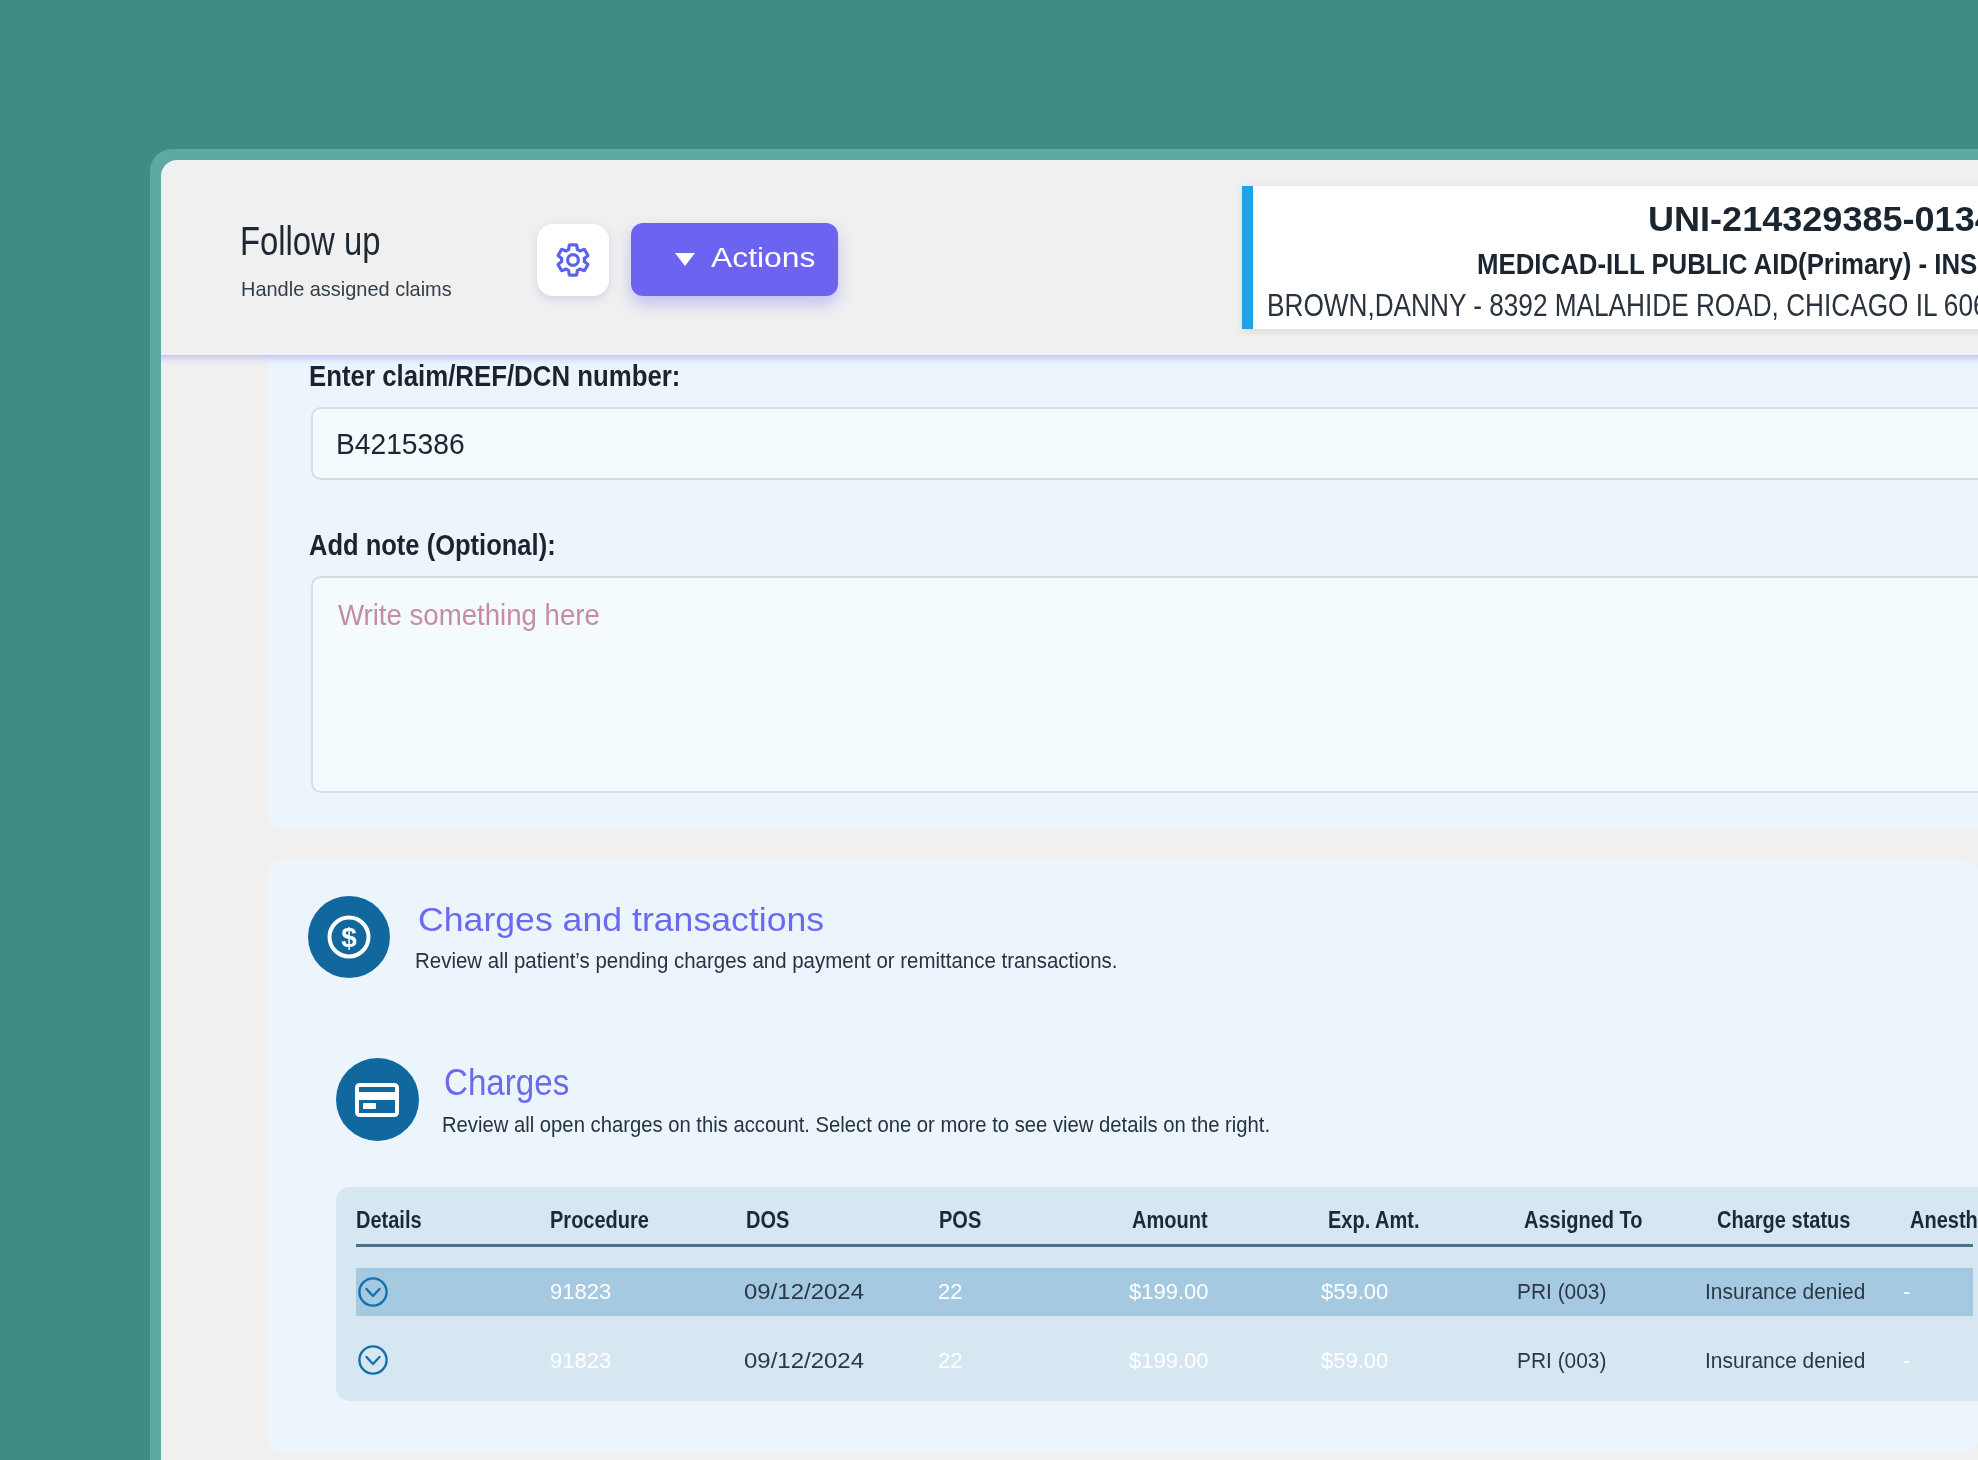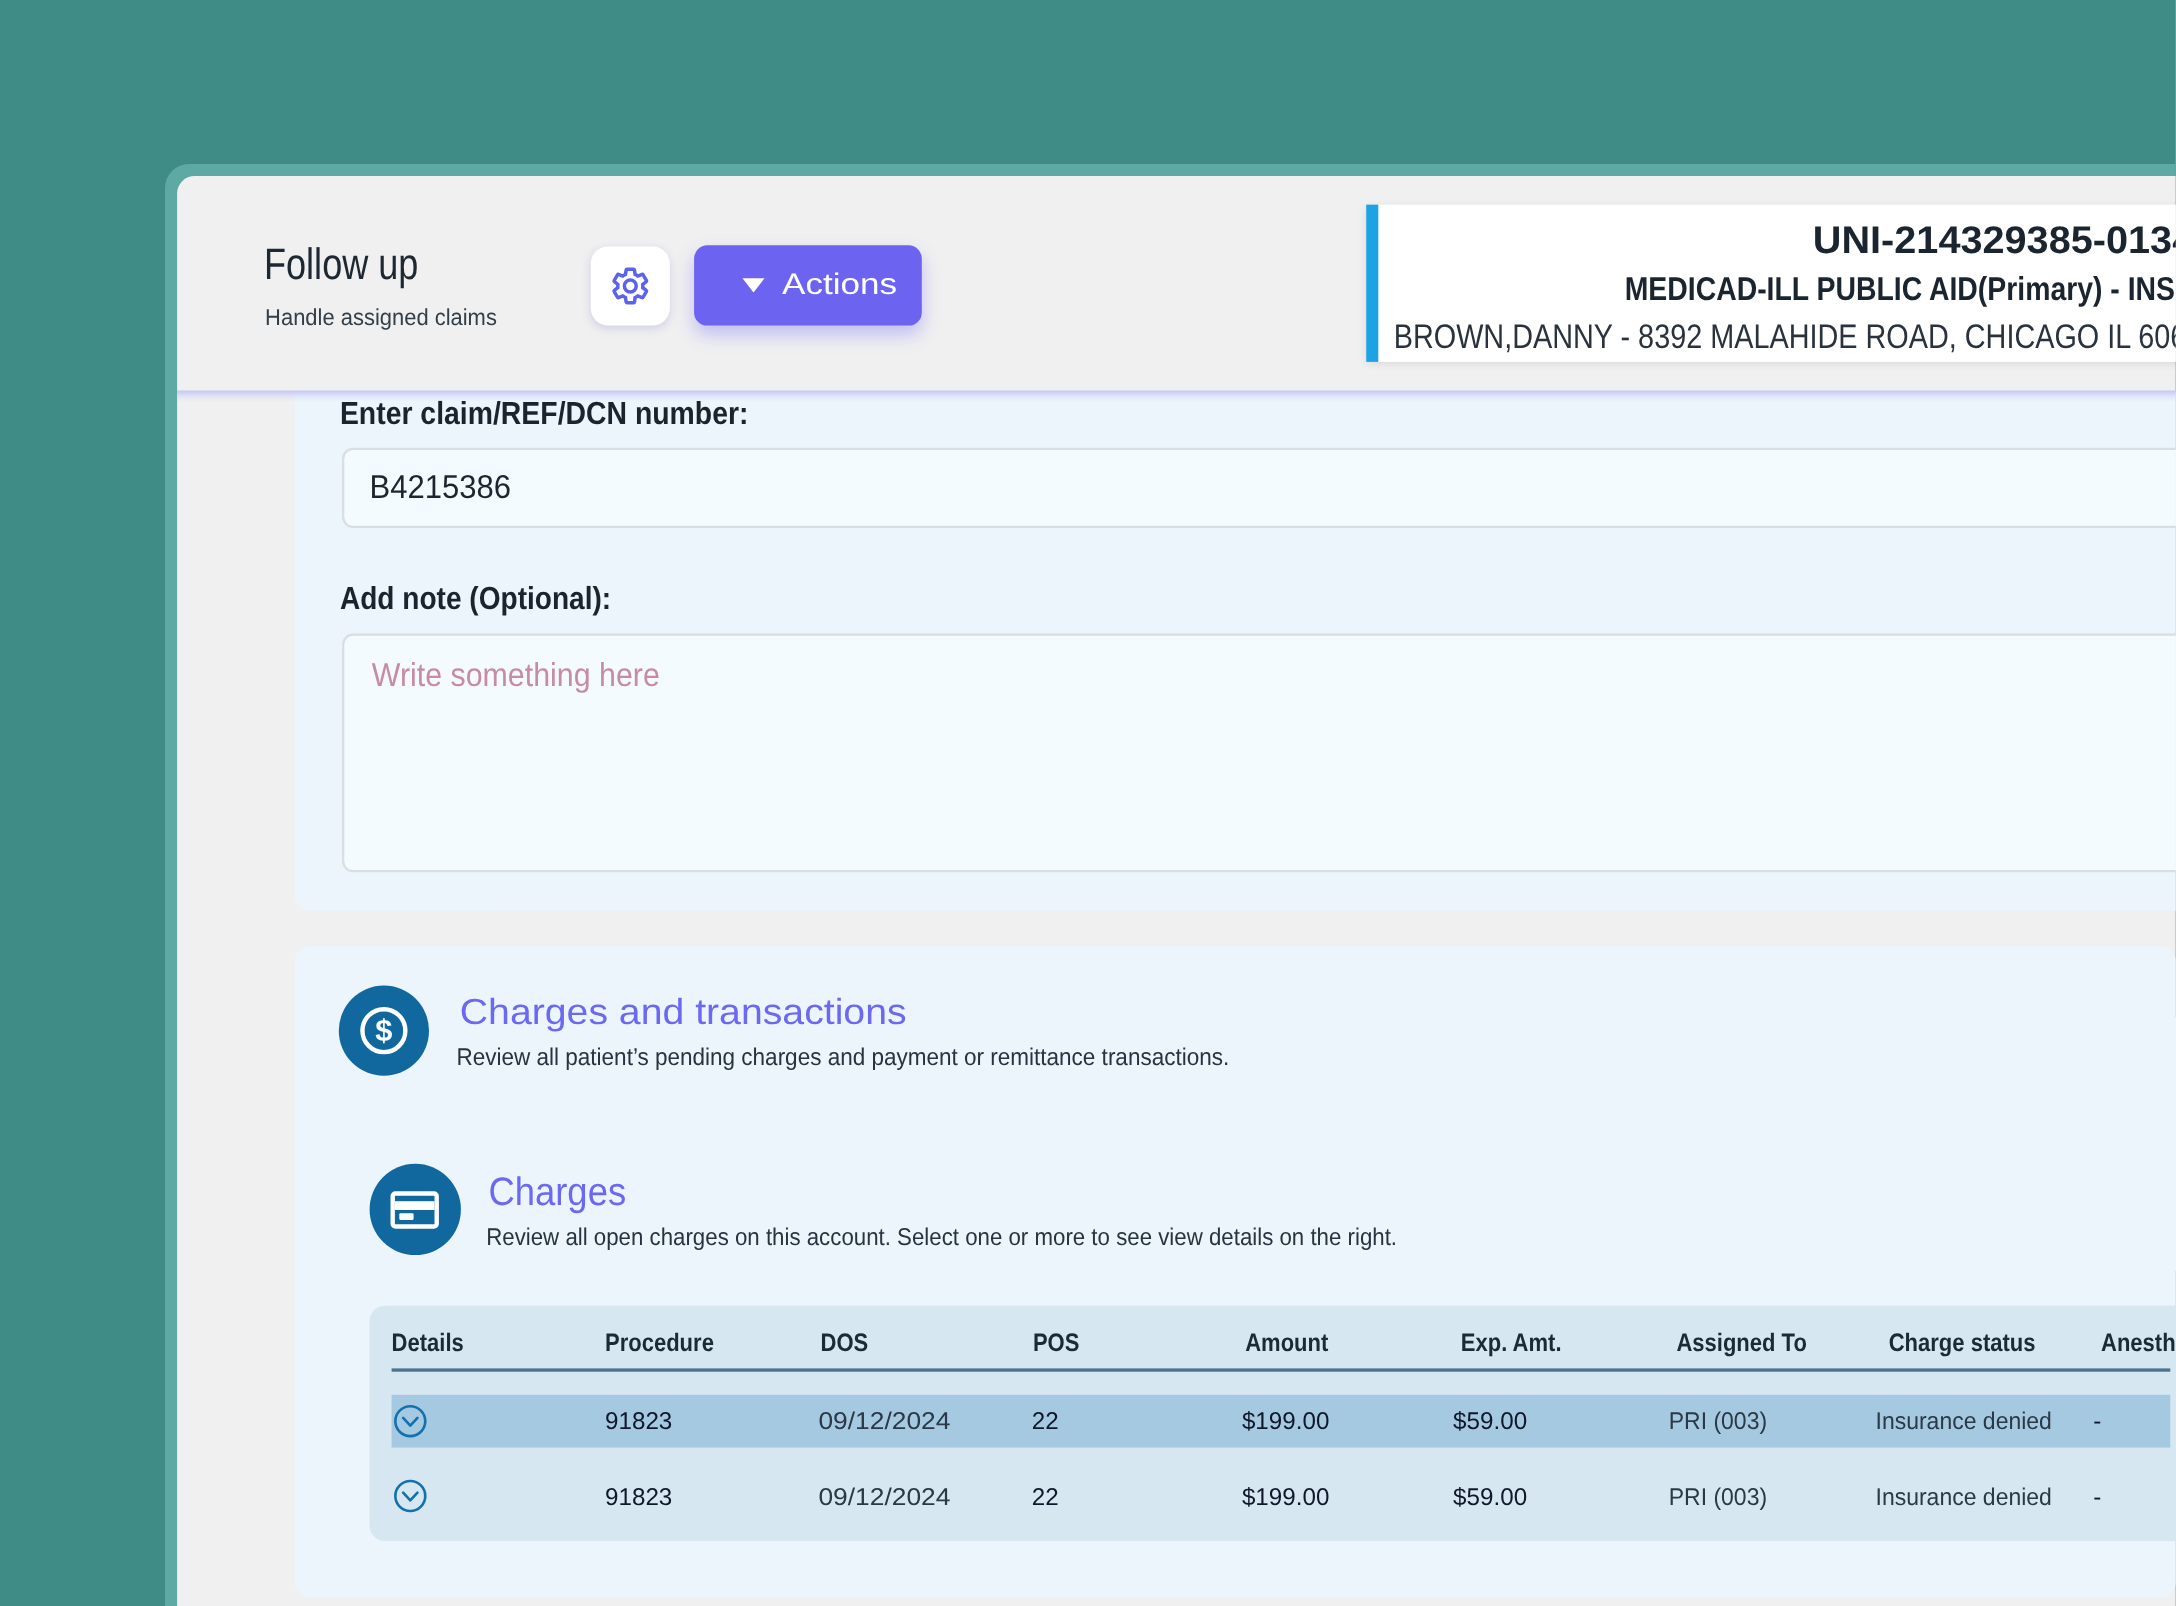--- a/index.html
+++ b/index.html
@@ -46,21 +46,21 @@
   .s1{left:415px;top:950px;font-size:22px;line-height:22px;color:#273340;white-space:nowrap;transform:scaleX(0.93);}
   .t2{left:444px;top:1065px;font-size:36px;line-height:36px;color:#6B68F2;white-space:nowrap;transform:scaleX(0.92);}
   .s2{left:442px;top:1114px;font-size:22px;line-height:22px;color:#273340;white-space:nowrap;transform:scaleX(0.92);}
 
   .tbl{left:336px;top:1187px;width:1700px;height:214px;background:#D6E7F2;border-radius:14px;}
   .th{font-size:23px;line-height:23px;font-weight:700;color:#1C2A37;white-space:nowrap;top:1208.7px;transform:scaleX(0.87);}
   .uline{left:356px;top:1244px;width:1617px;height:2.5px;background:#4A7390;}
   .row1{left:356px;top:1268px;width:1617px;height:48px;background:#A6C9E2;}
   .td{font-size:22px;line-height:22px;color:#2B3845;white-space:nowrap;transform:scaleX(0.95);}
   .tdd{font-size:22px;line-height:22px;color:#2B3845;white-space:nowrap;transform:scaleX(1.09);}
-  .tdm{font-size:22px;line-height:22px;color:#0f172a;white-space:nowrap;}
+  .tdm{font-size:22px;line-height:22px;color:#ffffff;white-space:nowrap;}
 </style>
 </head>
 <body>
 <div class="abs band"></div>
 <div class="abs card"></div>
 
 <div class="abs h1">Follow up</div>
 <div class="abs h2">Handle assigned claims</div>
 <div class="abs gearbtn">
   <svg width="38" height="38" viewBox="0 0 24 24" style="position:absolute;left:17px;top:17px;" fill="none" stroke="#5B62EE" stroke-width="2">

